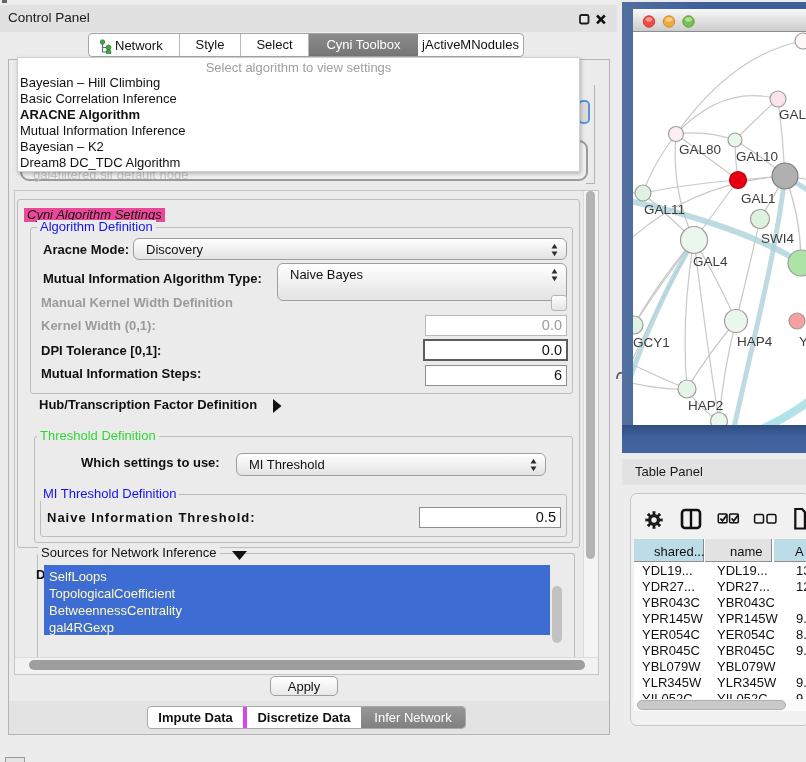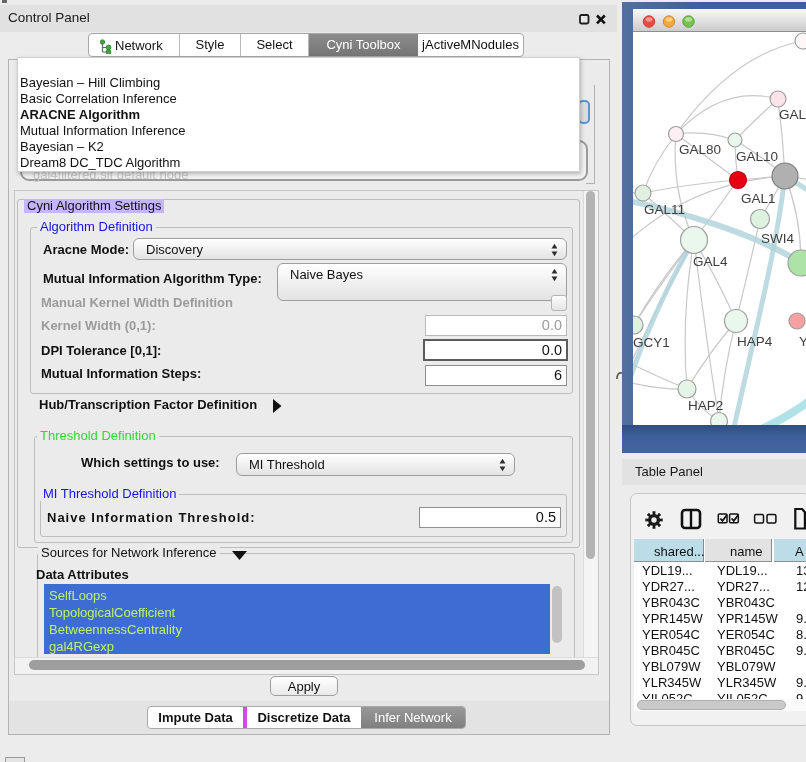--- a/index.html
+++ b/index.html
@@ -46,31 +46,32 @@
 
 <div class="abs" style="left:8px;top:59px;width:602px;height:676px;background:#ebebeb;border:1px solid #b3b3b3;box-sizing:border-box;"></div>
 
 <div class="abs" style="left:20px;top:140px;width:568px;height:41px;border:2px solid #9a9a9a;border-radius:9px;background:#f1f1f1;box-sizing:border-box;"></div>
 <div class="abs" style="left:33px;top:167px;color:#c6c6c6;">gal4filtered.sif default node</div>
 <div class="abs" style="left:594px;top:85px;width:1px;height:99px;background:#b3b3b3;"></div>
 <div class="abs" style="left:586px;top:183px;width:9px;height:1px;background:#b3b3b3;"></div>
 <div class="abs" style="left:578px;top:100px;width:12px;height:24px;border:2.5px solid #5795d4;border-radius:5px;background:#dcdcdc;box-sizing:border-box;"></div>
 
 <div class="abs" style="left:17px;top:57px;width:563px;height:115px;background:#fff;border:1px solid #cfcfcf;box-shadow:1px 2px 4px rgba(0,0,0,0.25);box-sizing:border-box;">
+ <div style="text-align:center;color:#9f9f9f;margin-top:2px;">Select algorithm to view settings</div>
  <div style="position:absolute;left:2px;top:17px;line-height:15.9px;">
   Bayesian – Hill Climbing<br>Basic Correlation Inference<br><b>ARACNE Algorithm</b><br>Mutual Information Inference<br>Bayesian – K2<br>Dream8 DC_TDC Algorithm
  </div>
 </div>
 
 <div class="abs" style="left:14px;top:190px;width:585px;height:485px;border:1px solid #c6c6c6;background:#ebebeb;box-sizing:border-box;"></div>
 <div class="abs" style="left:583px;top:191px;width:15px;height:483px;background:#f4f4f4;border-left:1px solid #dcdcdc;box-sizing:border-box;"></div>
 <div class="abs" style="left:586px;top:191px;width:9px;height:368px;background:#b3b3b3;border-radius:5px;"></div>
 
 <div class="gbox" style="left:17px;top:199px;width:561px;height:347px;"></div>
-<div class="glab" style="left:24px;top:199px;background:#c4b5fd;">Cyni Algorithm Settings</div>
+<div class="glab" style="left:24px;top:208px;background:#ec4899;font-style:italic;">Cyni Algorithm Settings</div>
 
 <div class="gbox" style="left:30px;top:227px;width:541px;height:165px;"></div>
 <div class="glab" style="left:37px;top:220px;color:#1512ee;">Algorithm Definition</div>
 
 <div class="abs b" style="left:43px;top:242px;">Aracne Mode:</div>
 <div class="combo" style="left:133px;top:238px;width:434px;height:22px;">
     <span class="t">Discovery</span>
  <svg class="carr" viewBox="0 0 9 16">
       <path d="M4.5,1.8 L7.4,6.4 L1.6,6.4 Z" fill="#2d2d2d"></path>
       <path d="M4.5,14.2 L1.6,9.6 L7.4,9.6 Z" fill="#2d2d2d"></path>
@@ -100,40 +101,40 @@
 
 <div class="abs b" style="left:39px;top:397px;">Hub/Transcription Factor Definition</div>
 <svg class="abs" style="left:272px;top:399px;" width="10" height="14" viewBox="0 0 10 14">
     <path d="M1,0 L9.5,7 L1,14 Z" fill="#111"></path>
   </svg>
 
 <div class="gbox" style="left:34px;top:436px;width:537px;height:105px;"></div>
 <div class="glab" style="left:37px;top:429px;color:#2fd832;">Threshold Definition</div>
 
 <div class="abs b" style="left:81px;top:455px;">Which settings to use:</div>
-<div class="combo" style="left:236px;top:453px;width:279px;height:23px;">
+<div class="combo" style="left:236px;top:453px;width:310px;height:23px;">
     <span class="t">MI Threshold</span>
  <svg class="carr" viewBox="0 0 9 16">
       <path d="M4.5,1.8 L7.4,6.4 L1.6,6.4 Z" fill="#2d2d2d"></path>
       <path d="M4.5,14.2 L1.6,9.6 L7.4,9.6 Z" fill="#2d2d2d"></path>
     </svg>
   </div>
 
 <div class="gbox" style="left:40px;top:494px;width:525px;height:41px;"></div>
 <div class="glab" style="left:40px;top:487px;color:#1512ee;">MI Threshold Definition</div>
 <div class="abs b" style="left:47px;top:510px;letter-spacing:1px;">Naive Information Threshold:</div>
 <div class="field" style="left:419px;top:507px;width:142px;height:21px;border-color:#8f8f8f;">0.5</div>
 
 <div class="gbox" style="left:37px;top:553px;width:536px;height:110px;border-bottom:none;"></div>
 <div class="glab" style="left:38px;top:546px;">Sources for Network Inference</div>
 <svg class="abs" style="left:232px;top:550px;" width="15" height="11" viewBox="0 0 15 11">
     <path d="M0,1 L15,1 L7.5,10 Z" fill="#111"></path>
   </svg>
 <div class="abs b" style="left:36px;top:567px;">Data Attributes</div>
-<div class="abs" style="left:44px;top:584px;width:506px;height:70px;background:#3d6cd2;color:#bef264;overflow:hidden;">
+<div class="abs" style="left:44px;top:565px;width:506px;height:70px;background:#3d6cd2;color:#fef9c3;overflow:hidden;">
  <div style="padding:3px 0 0 5px;line-height:17px;">SelfLoops<br>TopologicalCoefficient<br>BetweennessCentrality<br>gal4RGexp</div>
 </div>
 <div class="abs" style="left:552px;top:586px;width:10px;height:57px;background:#c2c2c2;border-radius:5px;"></div>
 
 <div class="abs" style="left:15px;top:657px;width:583px;height:17px;background:#f2f2f2;border-top:1px solid #dcdcdc;box-sizing:border-box;"></div>
 <div class="abs" style="left:29px;top:660px;width:556px;height:10px;background:#9e9e9e;border-radius:5px;"></div>
 
 <div class="abs" style="left:270px;top:676px;width:68px;height:20px;border:1px solid #9f9f9f;border-radius:5px;background:linear-gradient(#ffffff,#e9e9e9);text-align:center;line-height:19px;box-sizing:border-box;">Apply</div>
 
 <div class="abs" style="left:9px;top:701px;width:600px;height:33px;background:#e3e3e3;"></div>

